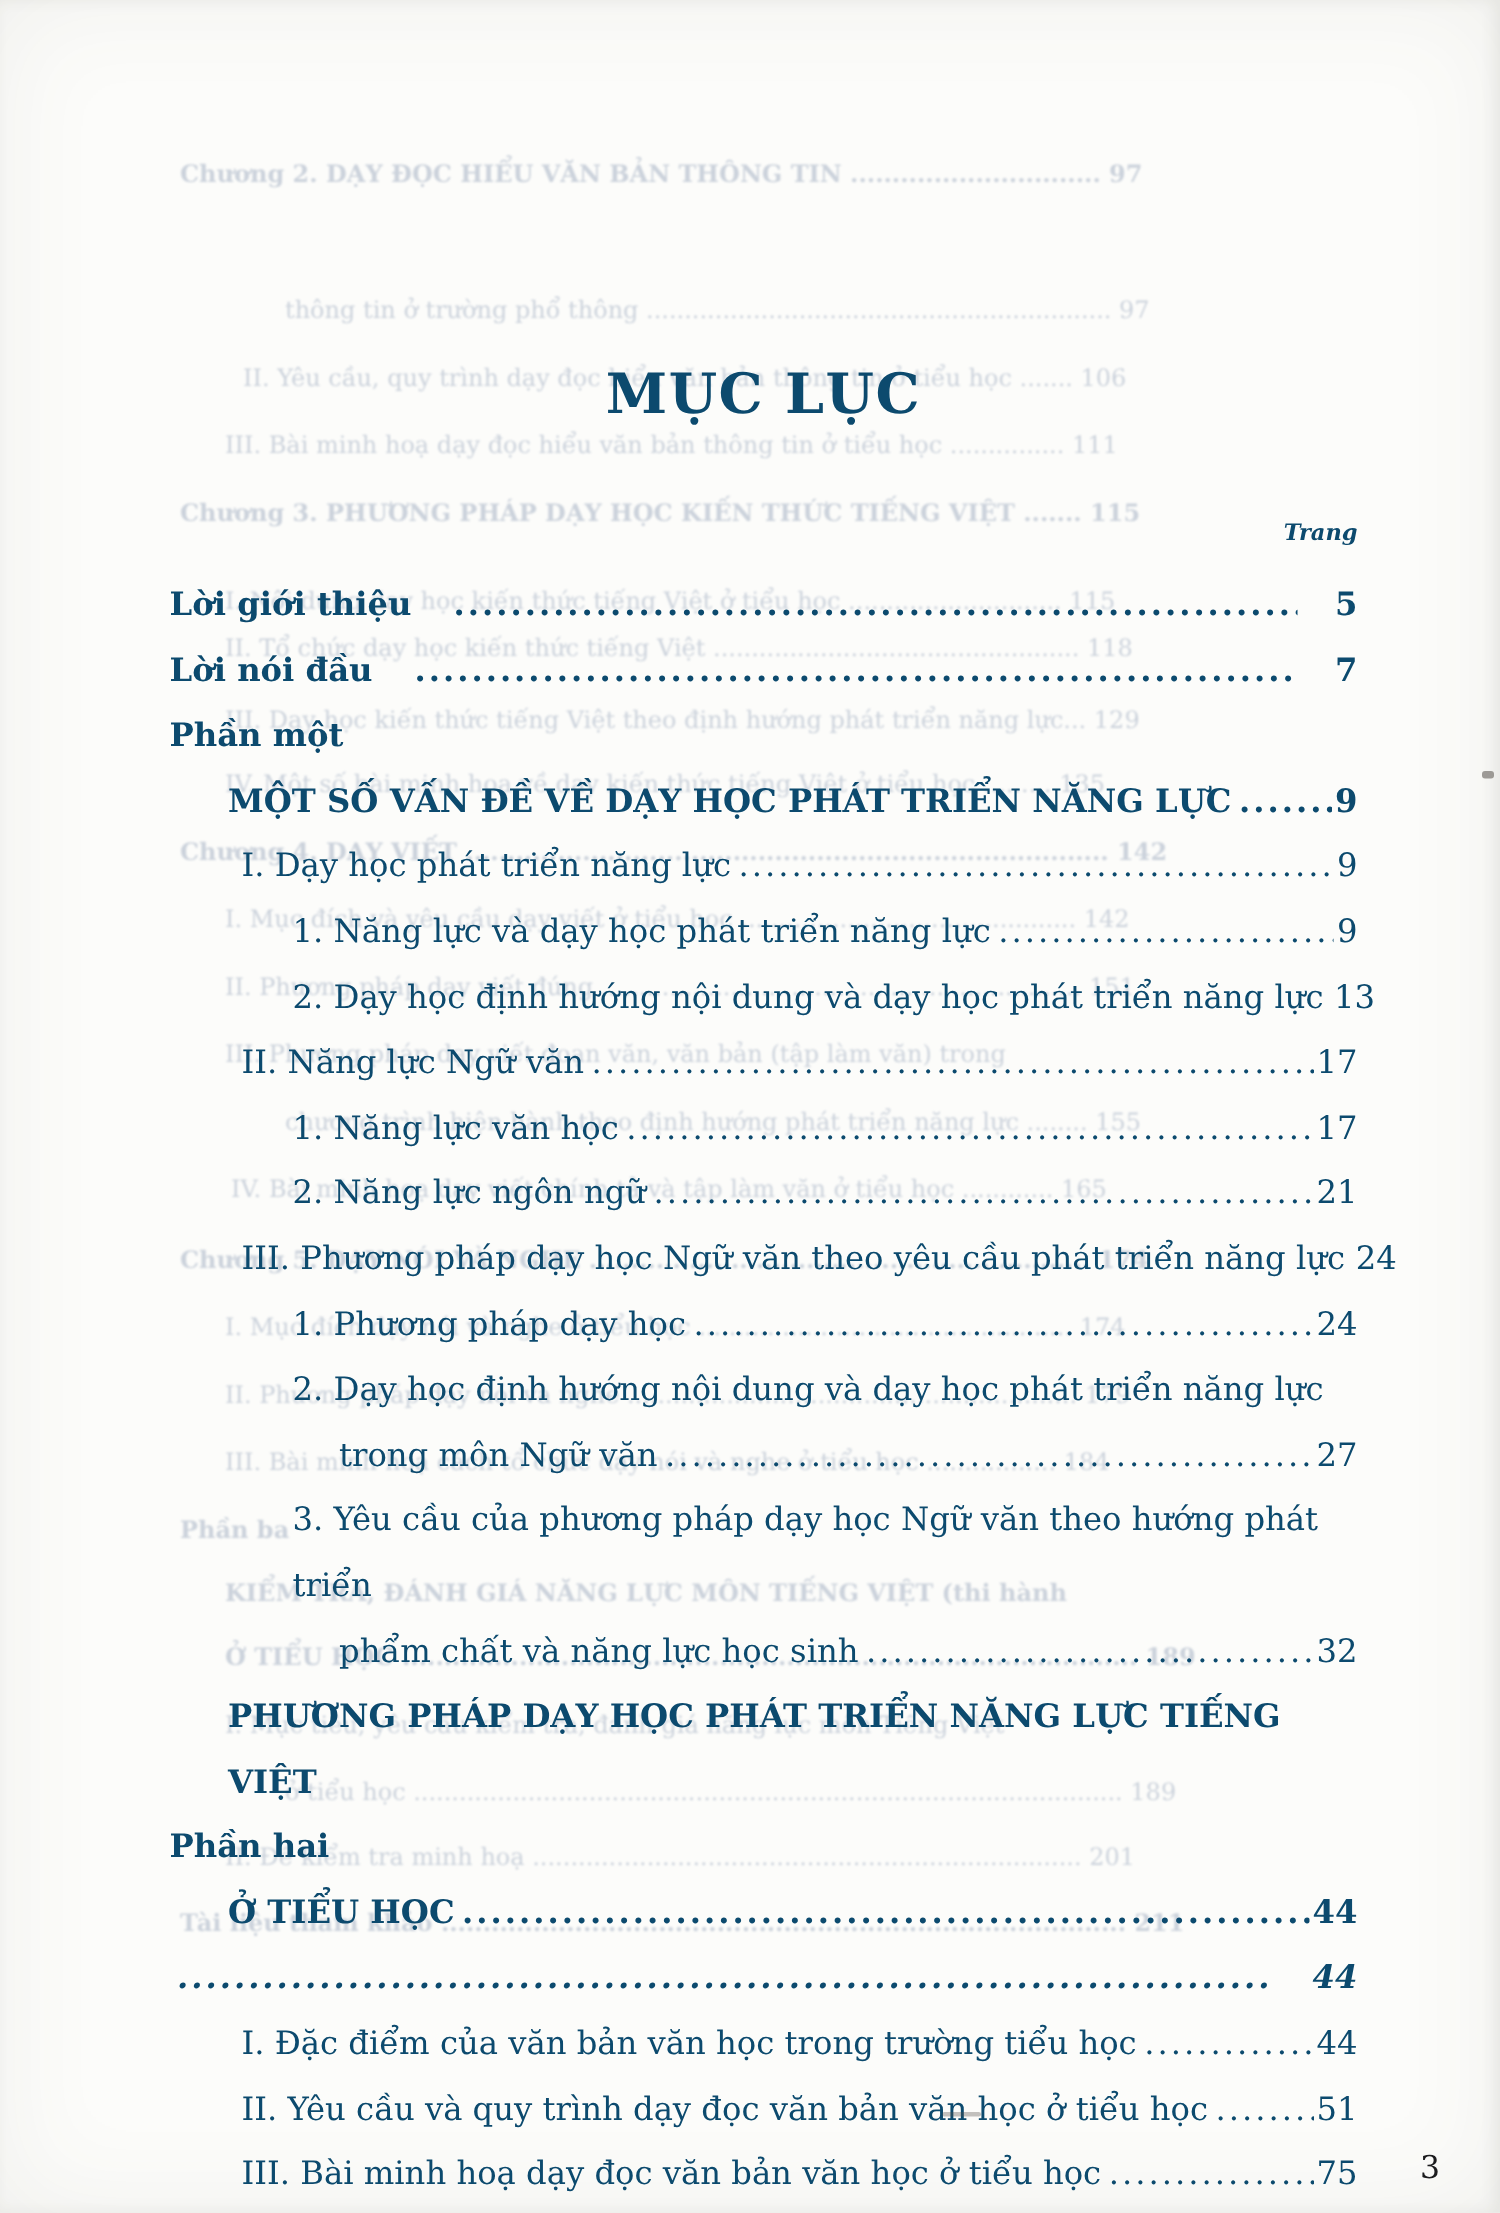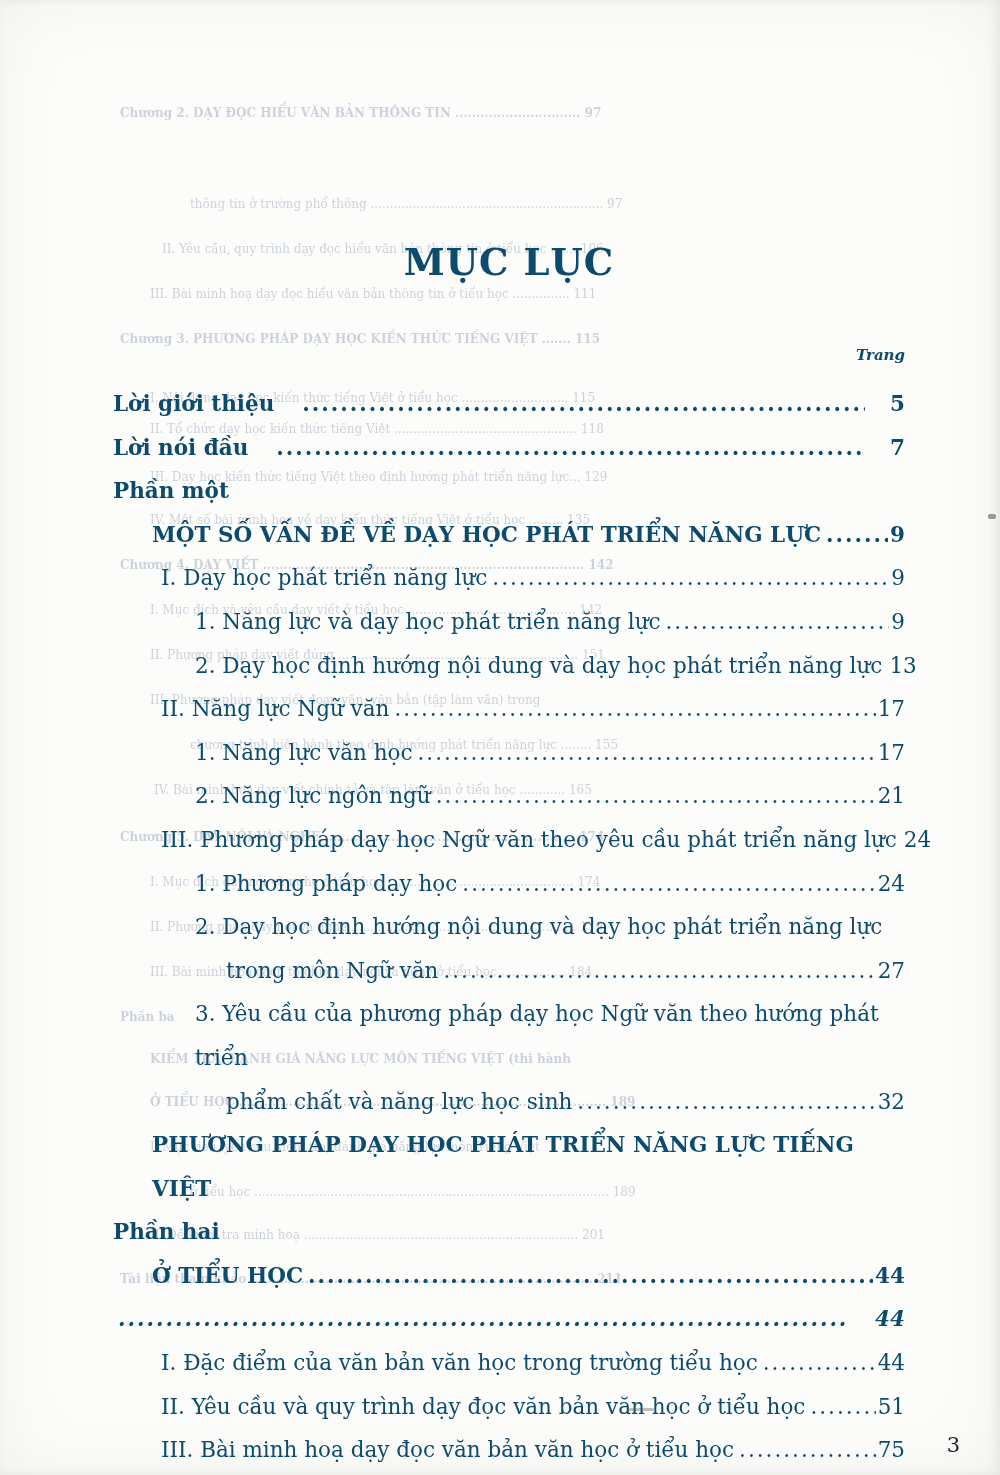--- a/index.html
+++ b/index.html
@@ -13,21 +13,21 @@
     position:absolute;inset:0;
     background:#fcfcfa;
     box-shadow:inset 0 0 70px rgba(80,80,70,0.07), inset -4px 0 10px rgba(60,60,55,0.08);
   }
   
   .ghost-layer{
     position:absolute;inset:0;
     color:#5d7396;
     opacity:0.30;
     filter:blur(0.7px);
-    font-size:12px;
+    font-size:16px;
     pointer-events:none;
   }
   .ghost{position:absolute;white-space:nowrap;}
   .ghost.b{font-weight:bold;}
   
   .content{
     position:absolute;left:113px;right:95px;top:0;
     color:#0c4a6e;
   }
   .title{

